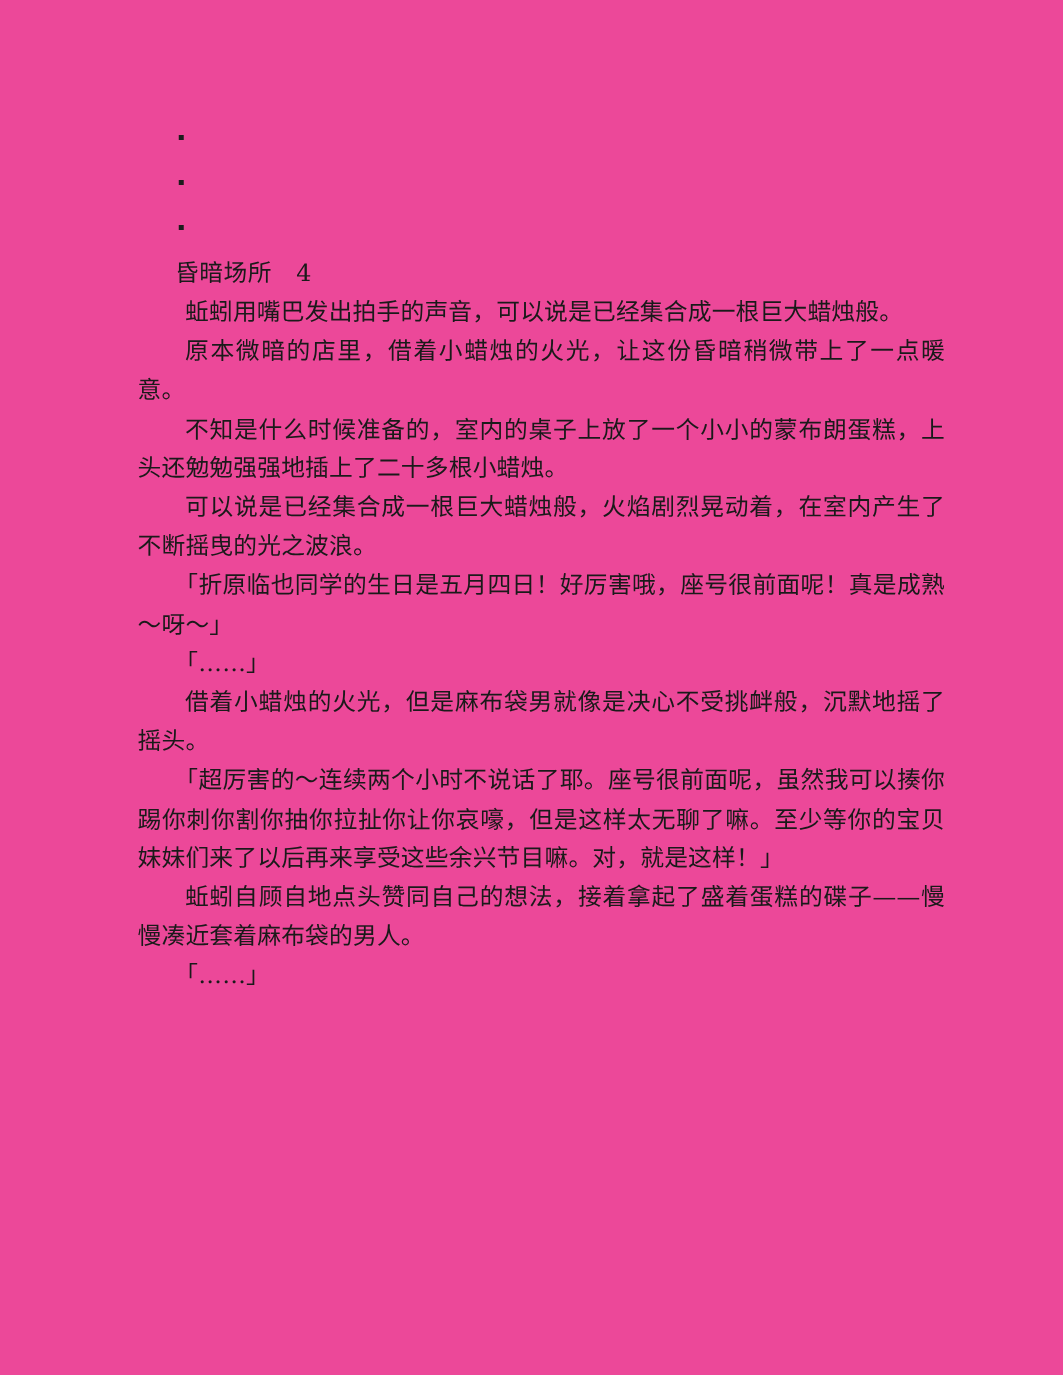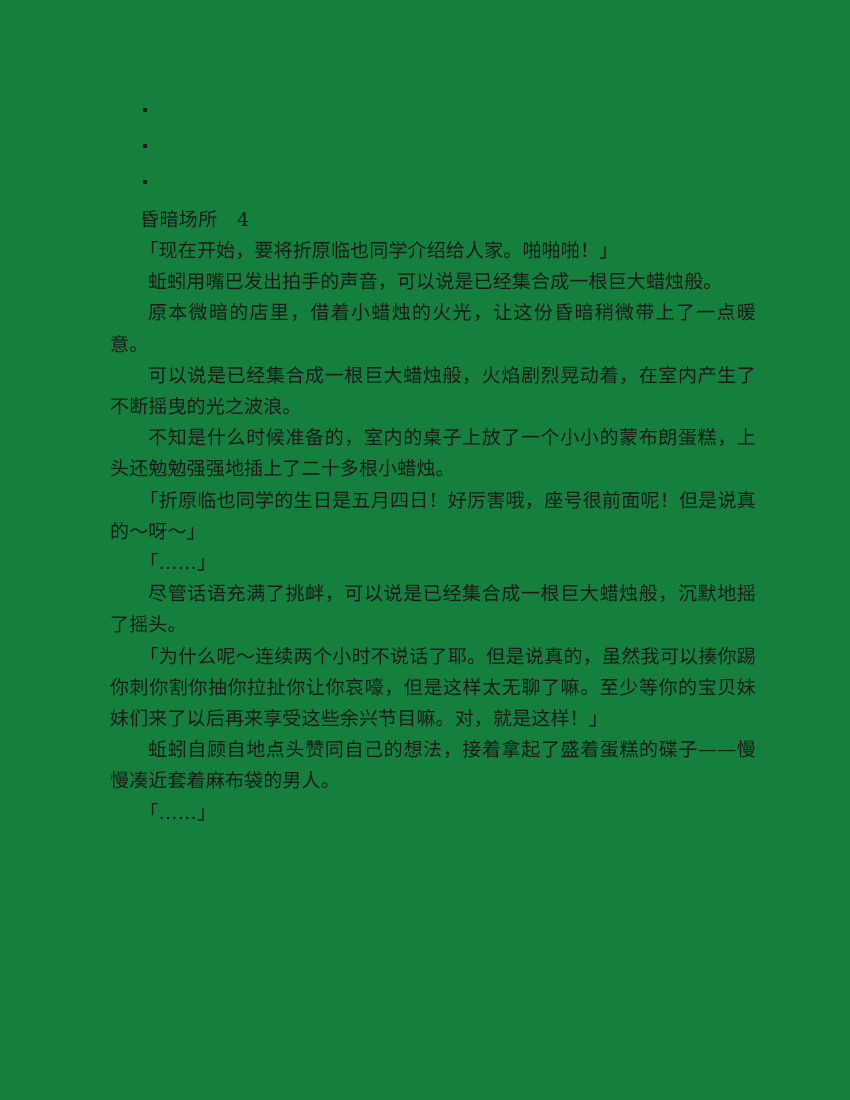--- a/index.html
+++ b/index.html
@@ -6,21 +6,21 @@
   html, body {
     margin: 0;
     padding: 0;
     background: #ffffff;
   }
 
   .page {
     position: relative;
     width: 850px;
     height: 1100px;
-    background: #15803d;
+    background: #ec4899;
     overflow: hidden;
     box-sizing: border-box;
   }
 
   .content {
     position: absolute;
     left: 110px;
     top: 96px;
     width: 646px;
   }
@@ -98,27 +98,26 @@
         <span class="dot"></span>
       </div>
       <div class="dot-line">
         <span class="dot"></span>
       </div>
     </div>
 
     <h1 class="doc-heading">昏暗场所　4</h1>
 
     <div class="body-text">
-        <p class="quote">「现在开始，要将折原临也同学介绍给人家。啪啪啪！」</p>
         <p>蚯蚓用嘴巴发出拍手的声音，可以说是已经集合成一根巨大蜡烛般。</p>
         <p>原本微暗的店里，借着小蜡烛的火光，让这份昏暗稍微带上了一点暖意。</p>
+        <p>不知是什么时候准备的，室内的桌子上放了一个小小的蒙布朗蛋糕，上头还勉勉强强地插上了二十多根小蜡烛。</p>
         <p>可以说是已经集合成一根巨大蜡烛般，火焰剧烈晃动着，在室内产生了不断摇曳的光之波浪。</p>
-        <p>不知是什么时候准备的，室内的桌子上放了一个小小的蒙布朗蛋糕，上头还勉勉强强地插上了二十多根小蜡烛。</p>
-        <p class="quote">「折原临也同学的生日是五月四日！好厉害哦，座号很前面呢！但是说真的～呀～」</p>
+        <p class="quote">「折原临也同学的生日是五月四日！好厉害哦，座号很前面呢！真是成熟～呀～」</p>
         <p class="quote">「……」</p>
-        <p>尽管话语充满了挑衅，可以说是已经集合成一根巨大蜡烛般，沉默地摇了摇头。</p>
-        <p class="quote">「为什么呢～连续两个小时不说话了耶。但是说真的，虽然我可以揍你踢你刺你割你抽你拉扯你让你哀嚎，但是这样太无聊了嘛。至少等你的宝贝妹妹们来了以后再来享受这些余兴节目嘛。对，就是这样！」</p>
+        <p>借着小蜡烛的火光，但是麻布袋男就像是决心不受挑衅般，沉默地摇了摇头。</p>
+        <p class="quote">「超厉害的～连续两个小时不说话了耶。座号很前面呢，虽然我可以揍你踢你刺你割你抽你拉扯你让你哀嚎，但是这样太无聊了嘛。至少等你的宝贝妹妹们来了以后再来享受这些余兴节目嘛。对，就是这样！」</p>
         <p>蚯蚓自顾自地点头赞同自己的想法，接着拿起了盛着蛋糕的碟子——慢慢凑近套着麻布袋的男人。</p>
         <p class="quote">「……」</p>
       </div>
 
   </div>
 </div>
 
 </body></html>

